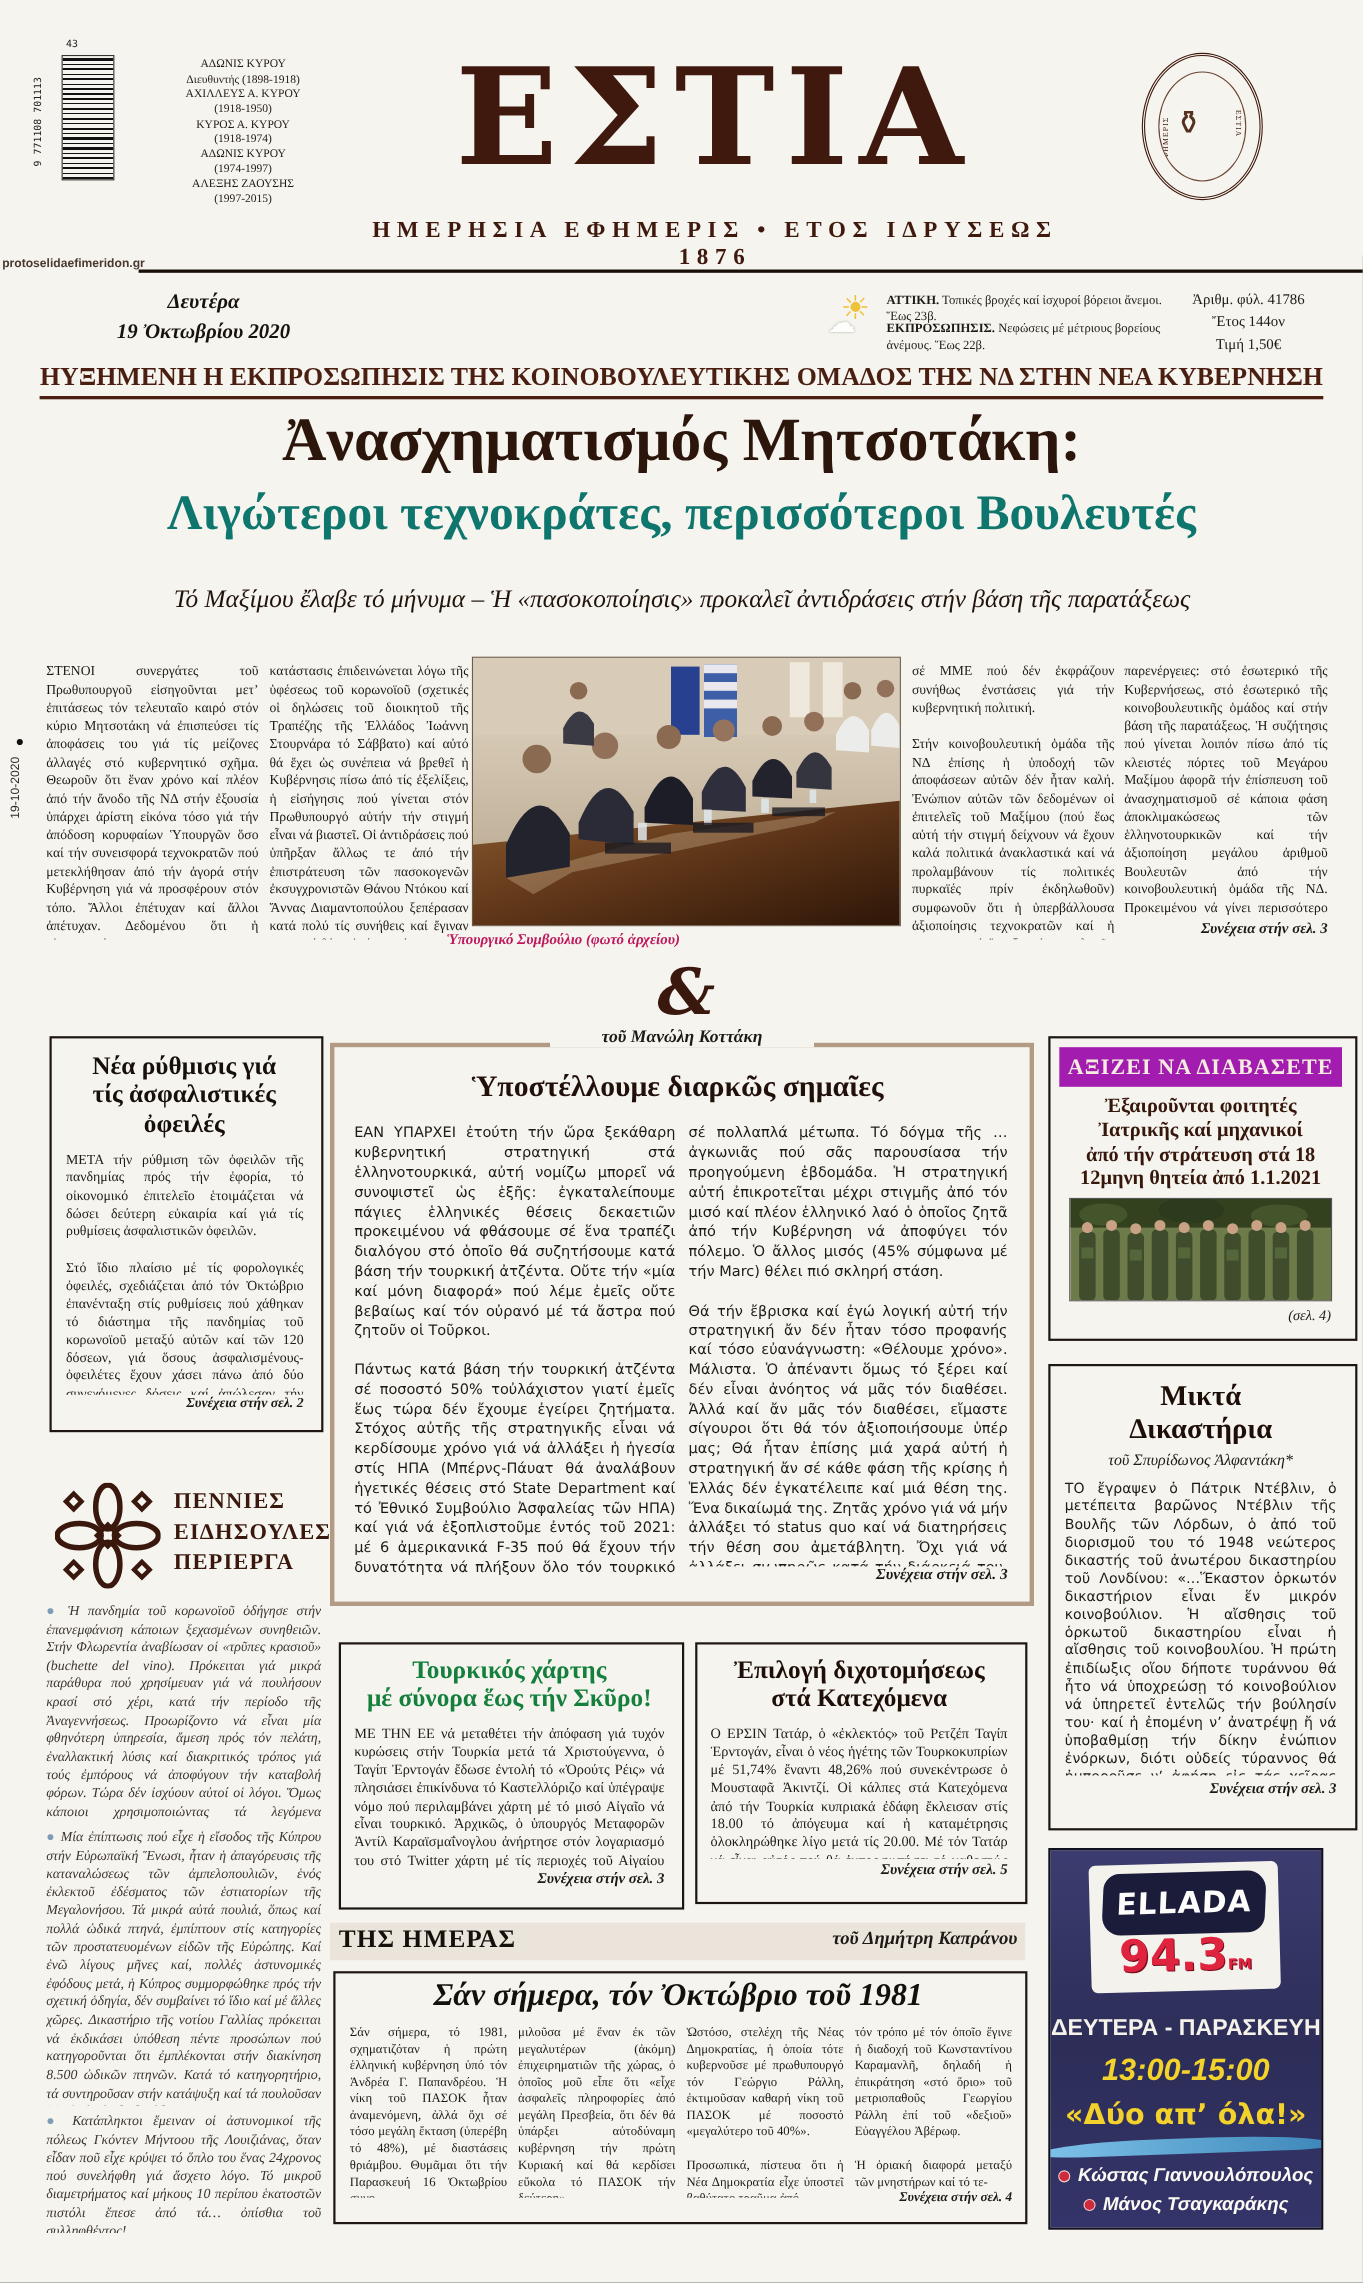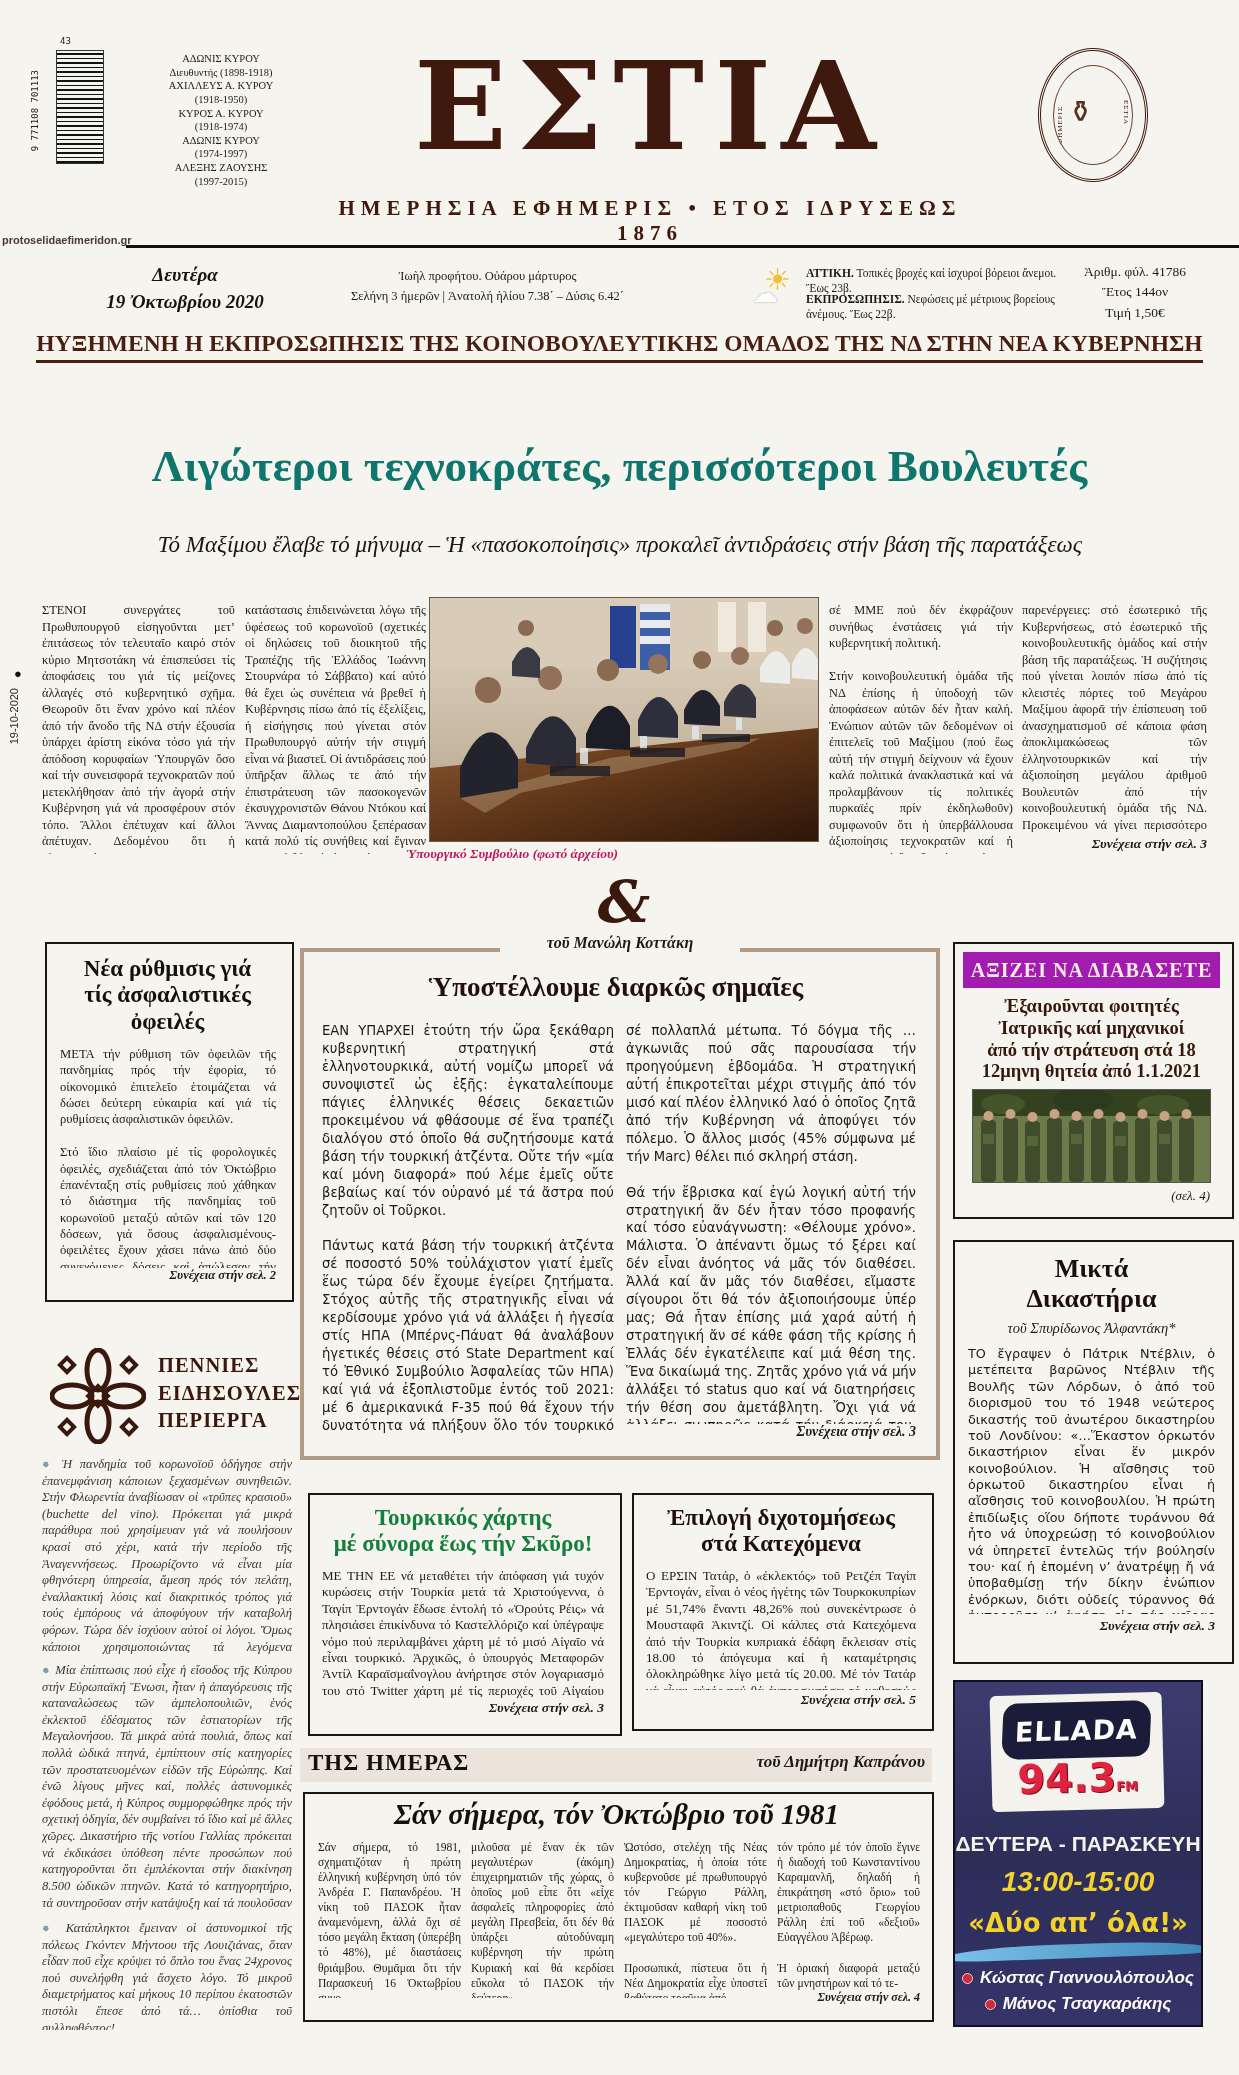--- a/index.html
+++ b/index.html
@@ -198,42 +198,41 @@
       <span class="seal-txt" style="left:2px;top:40px;writing-mode:vertical-rl;transform:rotate(180deg);">ΕΦΗΜΕΡΙΣ</span>
       <span class="seal-txt" style="right:2px;top:34px;writing-mode:vertical-rl;">ΕΣΤΙΑ</span>
       <span id="seal-glyph">⚱</span>
     </div>
   </div>
 
   <div class="abs" id="paper-subtitle">ΗΜΕΡΗΣΙΑ ΕΦΗΜΕΡΙΣ • ΕΤΟΣ ΙΔΡΥΣΕΩΣ 1876</div>
 
   <div class="abs prelines" id="dl-day">Δευτέρα
 19 Ὀκτωβρίου 2020</div>
-  <div class="abs prelines" id="dl-saints">Ἰωὴλ προφήτου. Οὐάρου μάρτυρος
-Σελήνη 3 ἡμερῶν | Ἀνατολή ἡλίου 7.38΄ – Δύσις 6.42΄</div>
   <div class="abs" id="weather-icon">
     <span id="sun">☀</span>
     <span id="cloud">☁</span>
   </div>
   <div class="abs dl-wline" style="top:266px;">
     <span class="dl-wlabel">ΑΤΤΙΚΗ.</span><span> Τοπικές βροχές καί ἰσχυροί βόρειοι ἄνεμοι. Ἕως 23β.</span>
   </div>
   <div class="abs dl-wline" style="top:292px;">
     <span class="dl-wlabel">ΕΚΠΡΟΣΩΠΗΣΙΣ.</span><span> Νεφώσεις μέ μέτριους βορείους ἀνέμους. Ἕως 22β.</span>
   </div>
   <div class="abs prelines" id="dl-right">Ἀριθμ. φύλ. 41786
 Ἔτος 144ον
 Τιμή 1,50€</div>
 
   <div class="abs" id="edge-dot">●</div>
   <div class="abs" id="edge-date">19-10-2020</div>
 
   <div class="abs" id="kicker">
     <span>ΗΥΞΗΜΕΝΗ Η ΕΚΠΡΟΣΩΠΗΣΙΣ ΤΗΣ ΚΟΙΝΟΒΟΥΛΕΥΤΙΚΗΣ ΟΜΑΔΟΣ ΤΗΣ ΝΔ ΣΤΗΝ ΝΕΑ ΚΥΒΕΡΝΗΣΗ</span>
   </div>
+  <div class="abs" id="headline1">Ἀνασχηματισμός Μητσοτάκη:</div>
   <div class="abs" id="headline2">Λιγώτεροι τεχνοκράτες, περισσότεροι Βουλευτές</div>
   <div class="abs" id="deck">Τό Μαξίμου ἔλαβε τό μήνυμα – Ἡ «πασοκοποίησις» προκαλεῖ ἀντιδράσεις στήν βάση τῆς παρατάξεως</div>
 
   <div class="abs lead-col just prelines" id="lead-col1">ΣΤΕΝΟΙ συνεργάτες τοῦ Πρωθυπουργοῦ εἰσηγοῦνται μετ’ ἐπιτάσεως τόν τελευταῖο καιρό στόν κύριο Μητσοτάκη νά ἐπισπεύσει τίς ἀποφάσεις του γιά τίς μείζονες ἀλλαγές στό κυβερνητικό σχῆμα. Θεωροῦν ὅτι ἕναν χρόνο καί πλέον ἀπό τήν ἄνοδο τῆς ΝΔ στήν ἐξουσία ὑπάρχει ἀρίστη εἰκόνα τόσο γιά τήν ἀπόδοση κορυφαίων Ὑπουργῶν ὅσο καί τήν συνεισφορά τεχνοκρατῶν πού μετεκλήθησαν ἀπό τήν ἀγορά στήν Κυβέρνηση γιά νά προσφέρουν στόν τόπο. Ἄλλοι ἐπέτυχαν καί ἄλλοι ἀπέτυχαν. Δεδομένου ὅτι ἡ οἰκονομική</div>
   <div class="abs lead-col just prelines" id="lead-col2">κατάστασις ἐπιδεινώνεται λόγω τῆς ὑφέσεως τοῦ κορωνοϊοῦ (σχετικές οἱ δηλώσεις τοῦ διοικητοῦ τῆς Τραπέζης τῆς Ἑλλάδος Ἰωάννη Στουρνάρα τό Σάββατο) καί αὐτό θά ἔχει ὡς συνέπεια νά βρεθεῖ ἡ Κυβέρνησις πίσω ἀπό τίς ἐξελίξεις, ἡ εἰσήγησις πού γίνεται στόν Πρωθυπουργό αὐτήν τήν στιγμή εἶναι νά βιαστεῖ. Οἱ ἀντιδράσεις πού ὑπῆρξαν ἄλλως τε ἀπό τήν ἐπιστράτευση τῶν πασοκογενῶν ἐκσυγχρονιστῶν Θάνου Ντόκου καί Ἄννας Διαμαντοπούλου ξεπέρασαν κατά πολύ τίς συνήθεις καί ἔγιναν κεντρικό θέμα ἀκόμη καί</div>
   <div class="abs lead-col just prelines" id="lead-col3">σέ ΜΜΕ πού δέν ἐκφράζουν συνήθως ἐνστάσεις γιά τήν κυβερνητική πολιτική.
 
 Στήν κοινοβουλευτική ὁμάδα τῆς ΝΔ ἐπίσης ἡ ὑποδοχή τῶν ἀποφάσεων αὐτῶν δέν ἦταν καλή. Ἐνώπιον αὐτῶν τῶν δεδομένων οἱ ἐπιτελεῖς τοῦ Μαξίμου (πού ἕως αὐτή τήν στιγμή δείχνουν νά ἔχουν καλά πολιτικά ἀνακλαστικά καί νά προλαμβάνουν τίς πολιτικές πυρκαϊές πρίν ἐκδηλωθοῦν) συμφωνοῦν ὅτι ἡ ὑπερβάλλουσα ἀξιοποίησις τεχνοκρατῶν καί ἡ συστηματική ἔνταξις τέως στελεχῶν τοῦ ΠΑΣΟΚ δημιουργεῖ πολιτικές</div>
   <div class="abs lead-col just prelines" id="lead-col4">παρενέργειες: στό ἐσωτερικό τῆς Κυβερνήσεως, στό ἐσωτερικό τῆς κοινοβουλευτικῆς ὁμάδος καί στήν βάση τῆς παρατάξεως. Ἡ συζήτησις πού γίνεται λοιπόν πίσω ἀπό τίς κλειστές πόρτες τοῦ Μεγάρου Μαξίμου ἀφορᾶ τήν ἐπίσπευση τοῦ ἀνασχηματισμοῦ σέ κάποια φάση ἀποκλιμακώσεως τῶν ἑλληνοτουρκικῶν καί τήν ἀξιοποίηση μεγάλου ἀριθμοῦ Βουλευτῶν ἀπό τήν κοινοβουλευτική ὁμάδα τῆς ΝΔ. Προκειμένου νά γίνει περισσότερο «γαλάζια» στά μάτια τῆς κοινωνίας ἡ Κυβέρνησις, ἡ ὁποία θά ὑπο-</div>
   <div class="abs" id="lead-more">Συνέχεια στήν σελ. 3</div>

